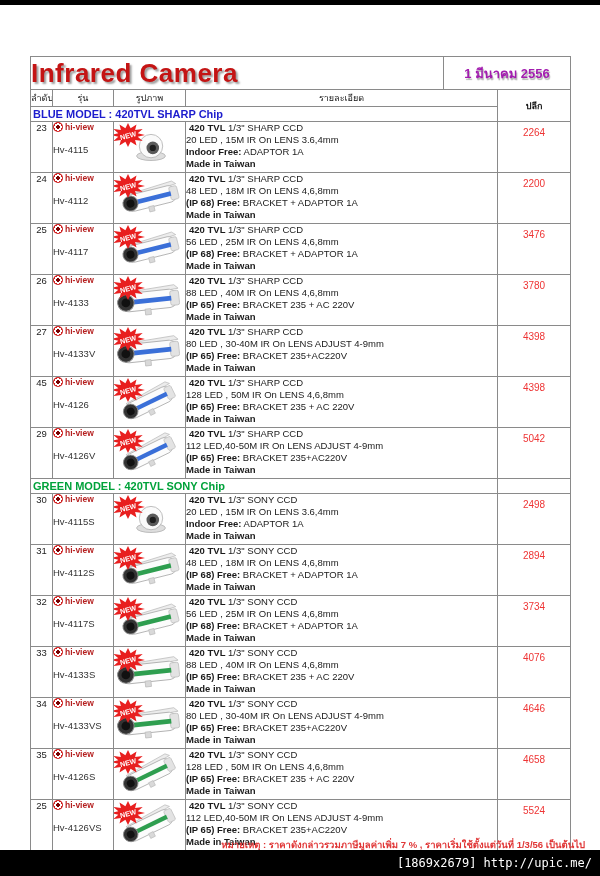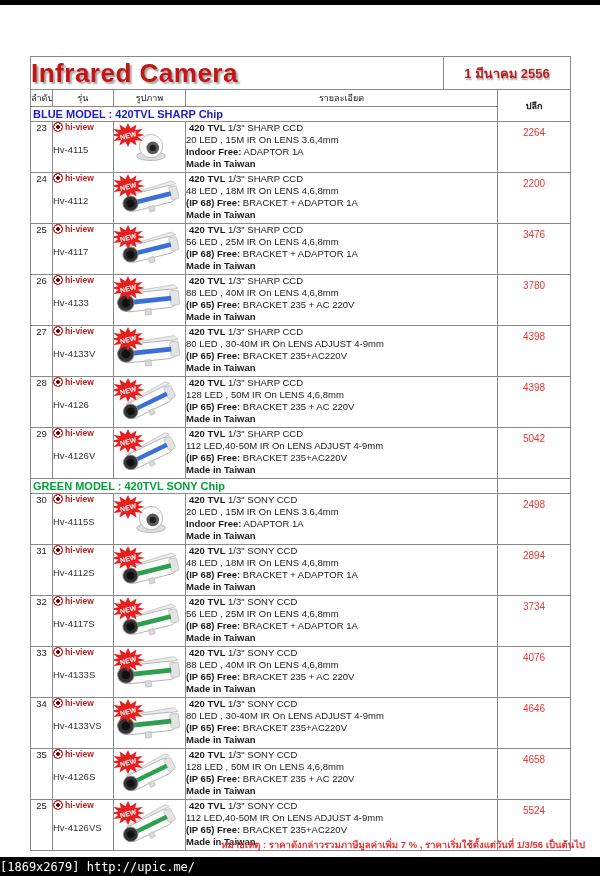--- a/index.html
+++ b/index.html
@@ -17,21 +17,21 @@
   table.catalog td{border:1px solid #8a8a8a;padding:0;vertical-align:top;overflow:hidden;}
   
   tr.title-row td{height:32px;vertical-align:middle;}
   .title-cell{padding-left:14px;}
   .page-title{
     font-size:26px;font-weight:bold;color:#c41414;letter-spacing:.5px;
     text-shadow:2px 2px 2px #9e9e9e;
   }
   .date-cell{text-align:center;}
   .date-badge{
-    font-size:13px;font-weight:bold;color:#b91c1c;
+    font-size:13px;font-weight:bold;color:#a21caf;
     text-shadow:1px 2px 1px #b5b5b5;
   }
   
   tr.head-row td{height:16px;text-align:center;vertical-align:middle;font-size:9px;color:#111;}
   td.price-head{color:#e82f2f;font-weight:bold;font-size:10px;}
   
   tr.section-row td{height:14px;vertical-align:middle;}
   .section-title{font-size:11px;font-weight:bold;padding-left:2px;white-space:nowrap;display:block;}
   
   tr.product-row td{height:50px;}
@@ -65,22 +65,22 @@
   .c-det b{font-weight:bold;margin-top:32px;}
   .c-det .l4{font-weight:bold;}
   td.c-price{text-align:center;vertical-align:middle;}
   .price{font-size:10px;color:#ee3434;}
   
   .footnote{
     position:absolute;left:65px;top:837px;width:520px;
     font-size:9.5px;font-weight:bold;color:#e03535;white-space:nowrap;text-align:right;
   }
   .bottom-bar{
-    position:absolute;left:0;bottom:0;width:600px;height:19px;background:#000;
-    display:flex;align-items:center;box-sizing:border-box;
+    position:absolute;left:0;bottom:0;width:600px;height:26px;background:#000;
+    display:flex;align-items:center;justify-content:flex-end;padding-right:8px;box-sizing:border-box;
   }
   .watermark{font-family:"DejaVu Sans Mono",monospace;font-size:12px;color:#fff;}
 </style>
 </head>
 <body>
 
 <div class="top-strip"></div>
 
 <table class="catalog">
   <colgroup>
@@ -297,21 +297,21 @@
     <td class="c-det" colspan="2">
       <div class="l1"><b>420 TVL</b> <span>1/3" SHARP CCD</span></div>
       <div class="l2">80 LED , 30-40M IR On LENS ADJUST 4-9mm</div>
       <div class="l3"><b>(IP 65) Free:</b> <span>BRACKET 235+AC220V</span></div>
       <div class="l4">Made in Taiwan</div>
     </td>
     <td class="c-price"><span class="price">4398</span></td>
   </tr>
 
   <tr class="product-row">
-    <td class="c-num"><span>28</span></td>
+    <td class="c-num"><span>45</span></td>
     <td class="c-model">
       <div class="brand">
         <span class="brand-dot"></span>
         <span class="brand-name">hi-view</span>
       </div>
       <div class="model-no">Hv-4126</div>
     </td>
     <td class="c-img">
       <div class="imgwrap cam-bullet tilt-c">
         <span class="new-badge">

